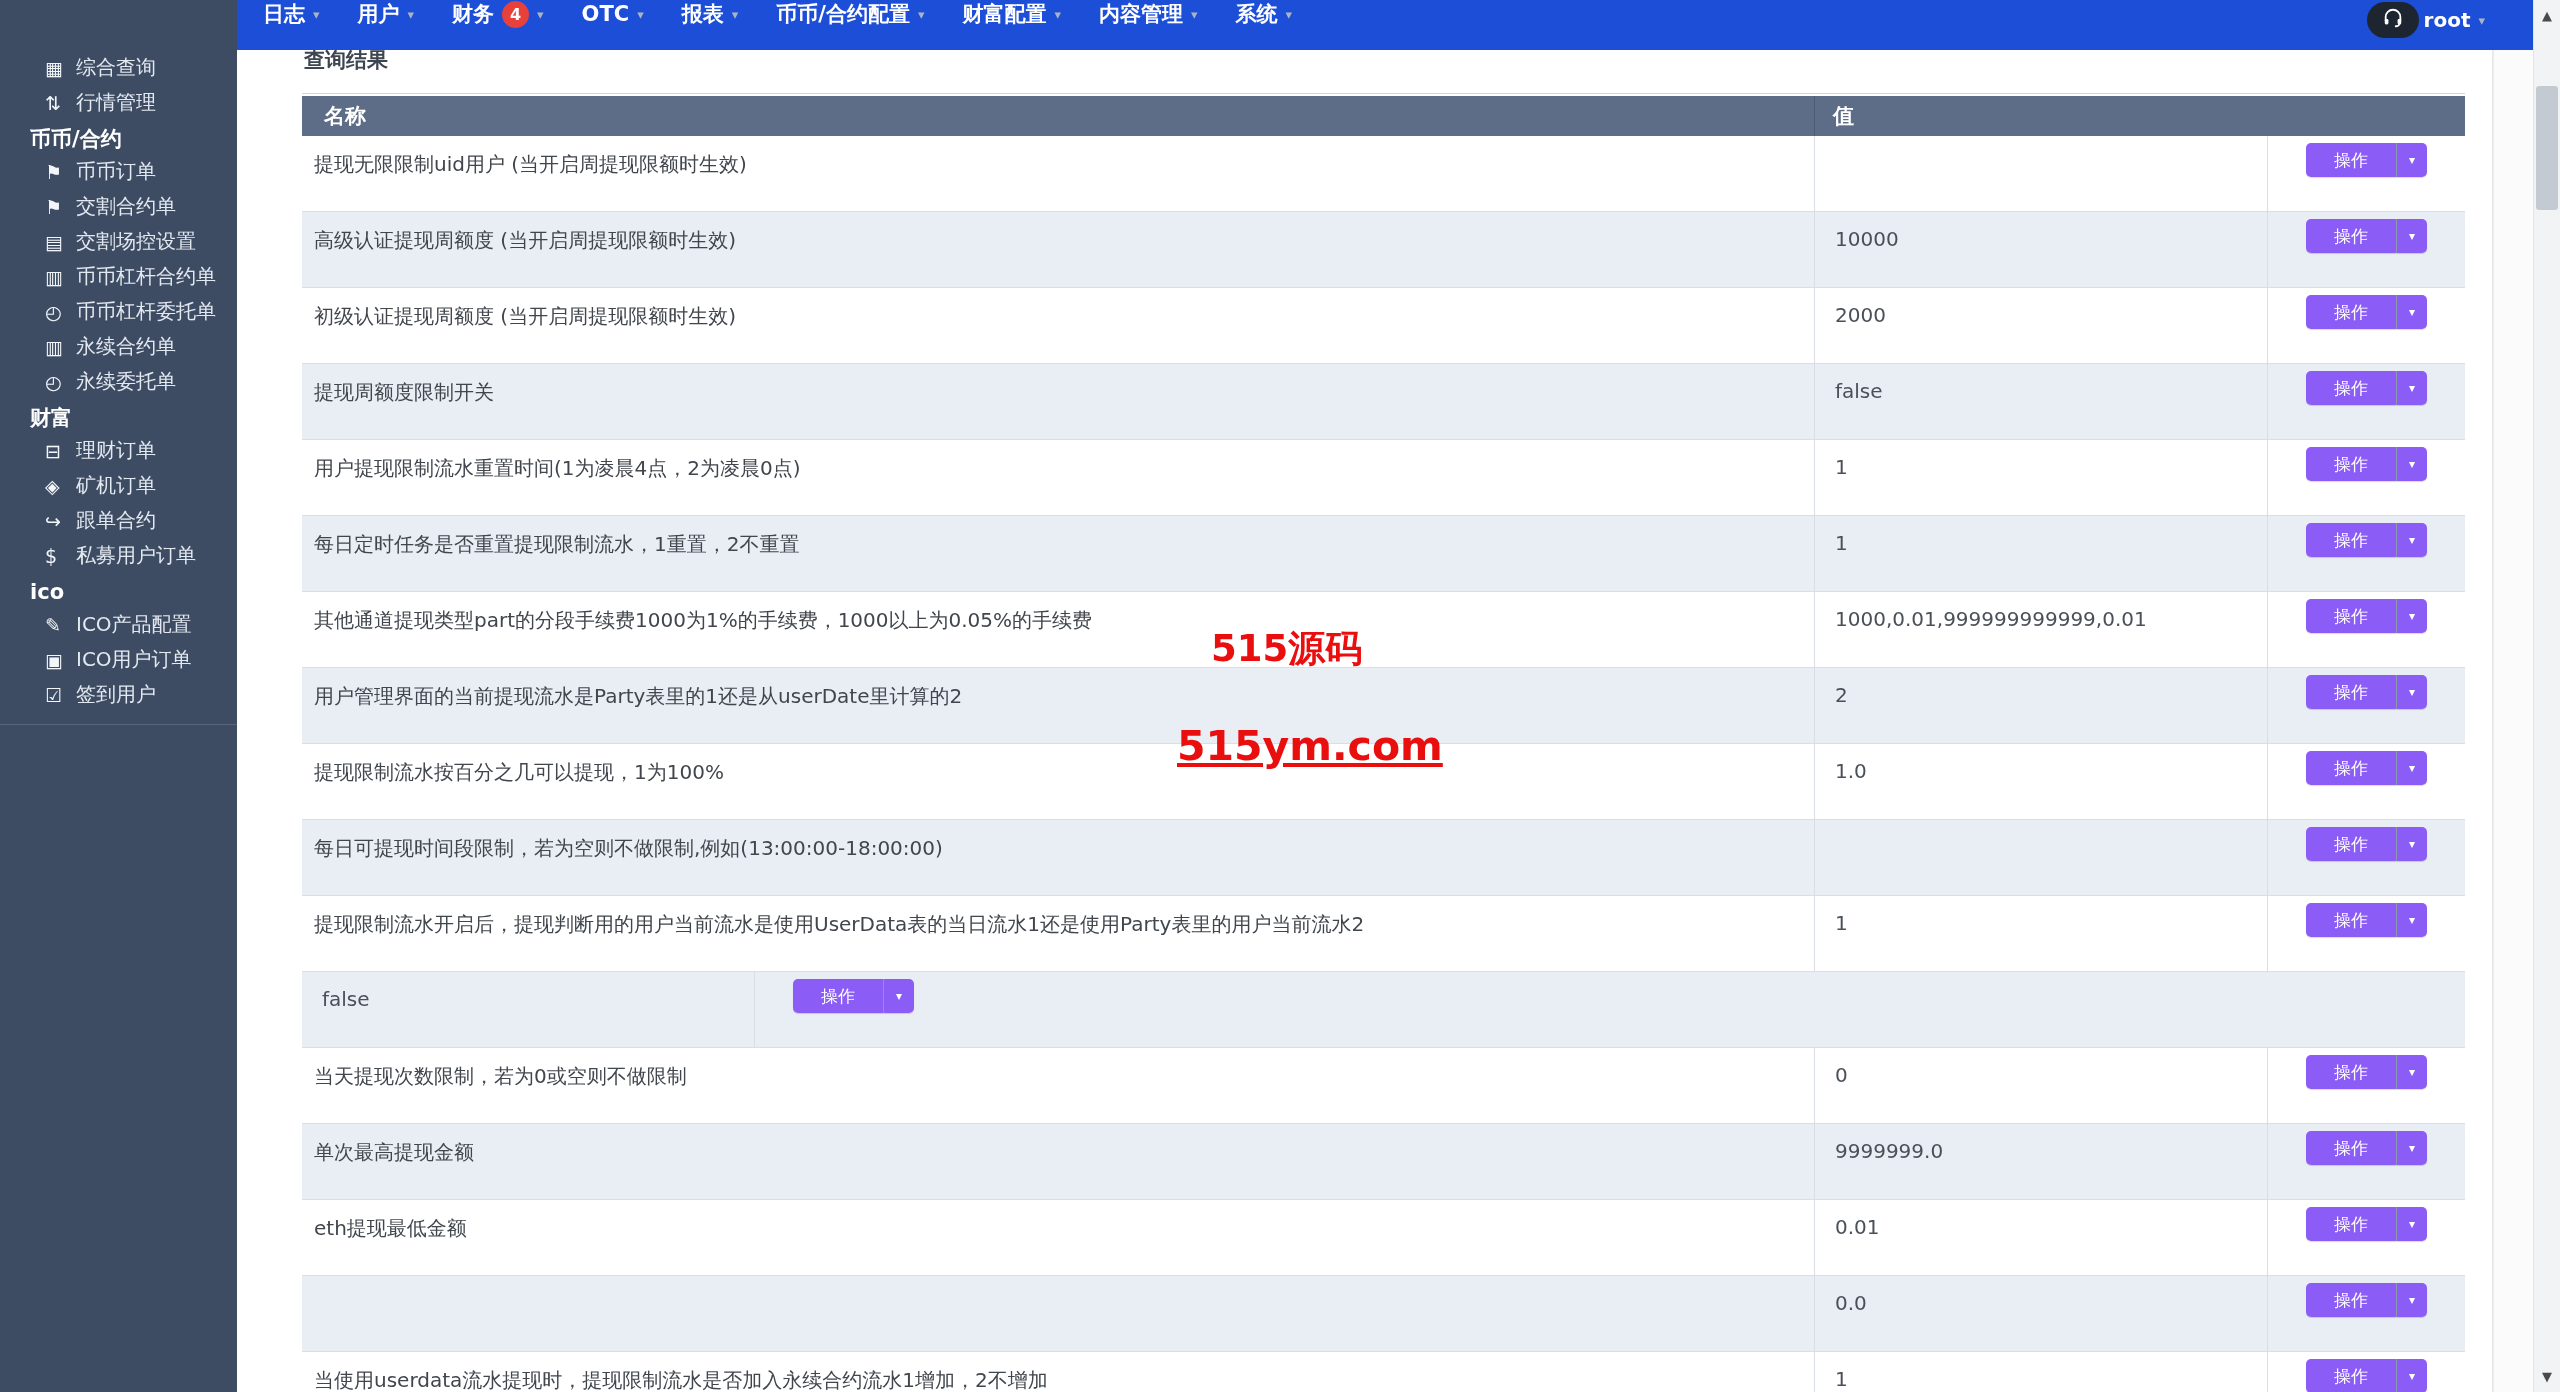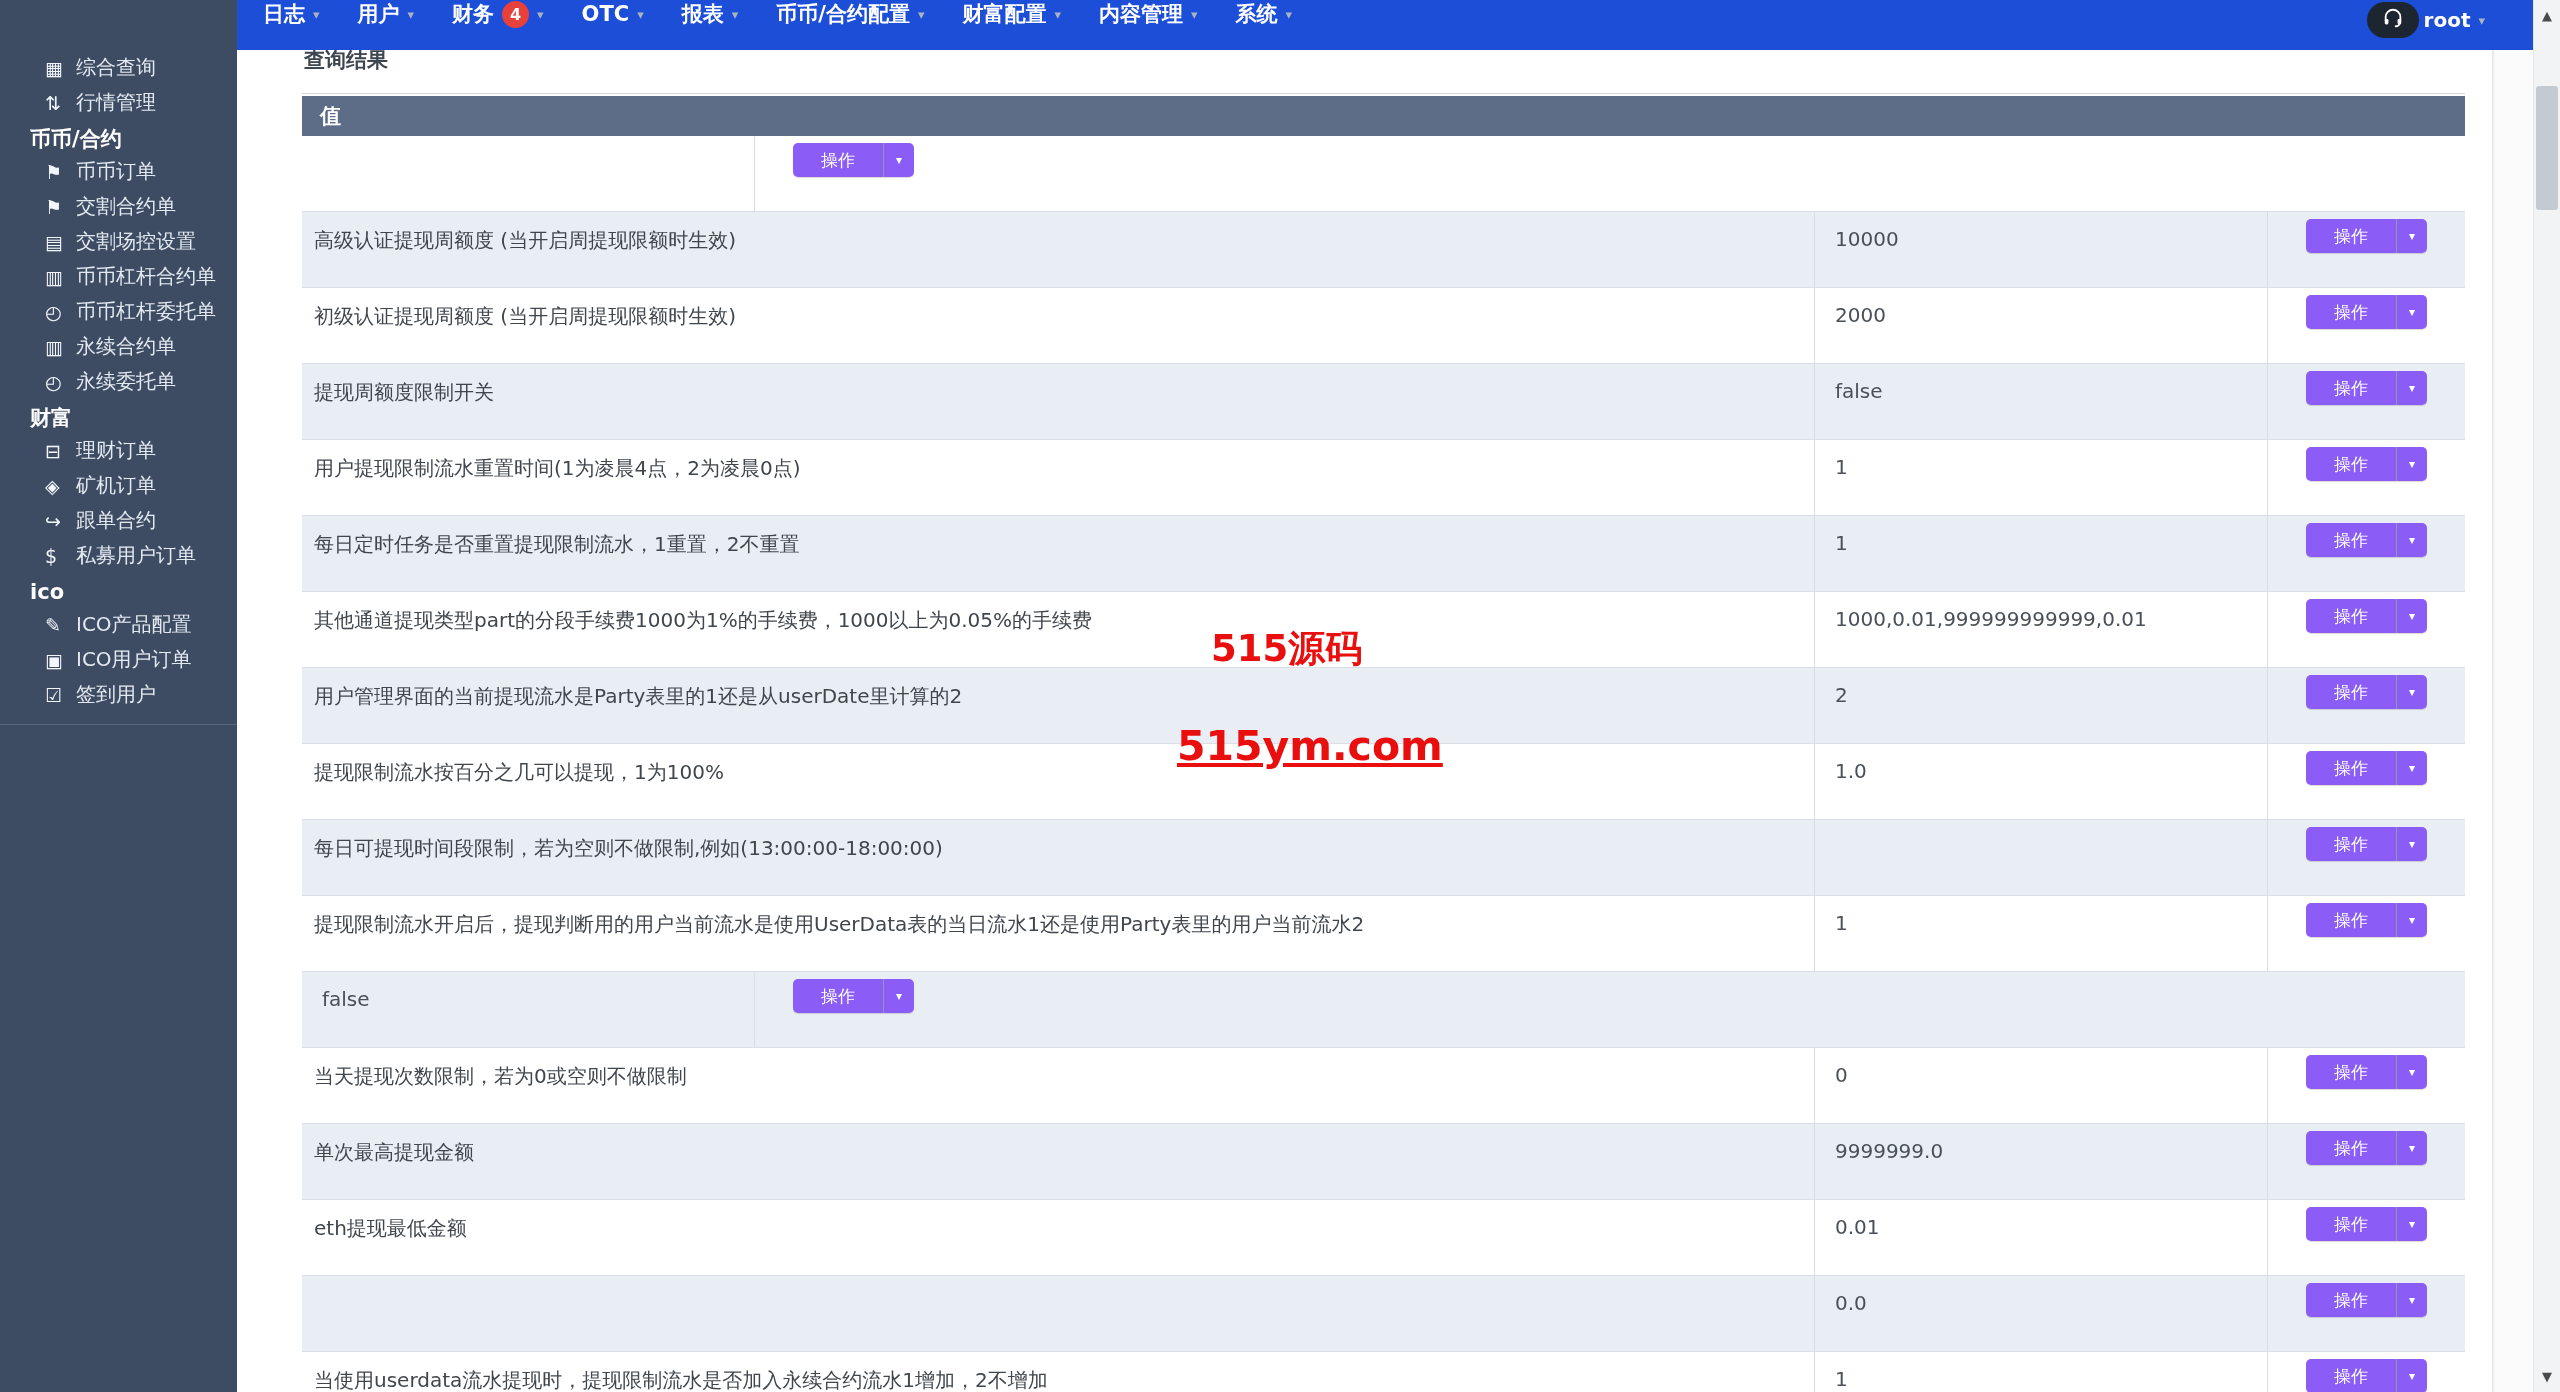--- a/index.html
+++ b/index.html
@@ -208,25 +208,27 @@
       <span>签到用户</span>
     </div>
   <div class="side-divider"></div>
 </div>
 
 <div class="main">
   <div class="panel-heading">查询结果</div>
 
   <div class="table">
     <div class="thead">
+      <div class="th c-name">名称</div>
       <div class="th c-val">值</div>
       <div class="th c-ops"></div>
     </div>
 
     <div class="trow">
+        <div class="td c-name">提现无限限制uid用户 (当开启周提现限额时生效)</div>
         <div class="td c-val"></div>
         <div class="td c-ops"><span class="btn-group">
             <button class="btn btn-main">操作</button>
             <button class="btn btn-caret"><span class="caret-glyph">▾</span></button>
           </span></div>
       </div>
     <div class="trow">
         <div class="td c-name">高级认证提现周额度 (当开启周提现限额时生效)</div>
         <div class="td c-val">10000</div>
         <div class="td c-ops"><span class="btn-group">

